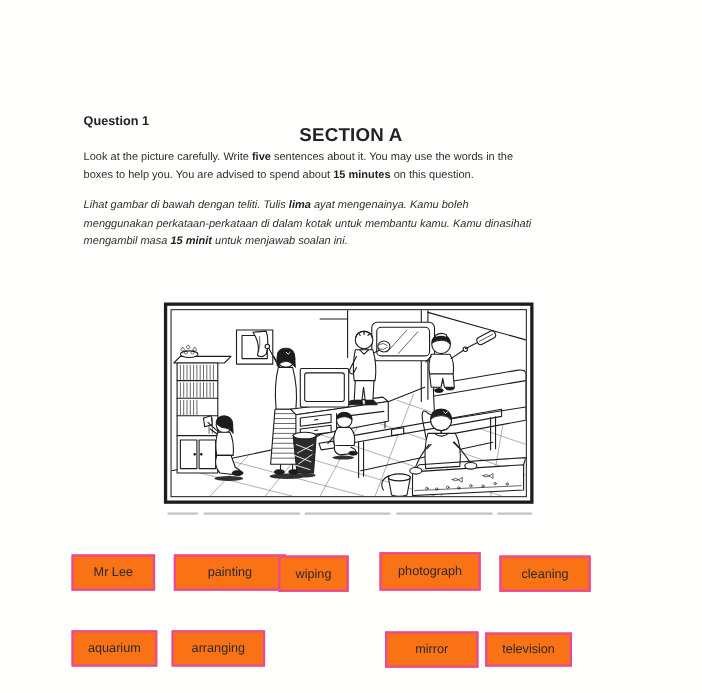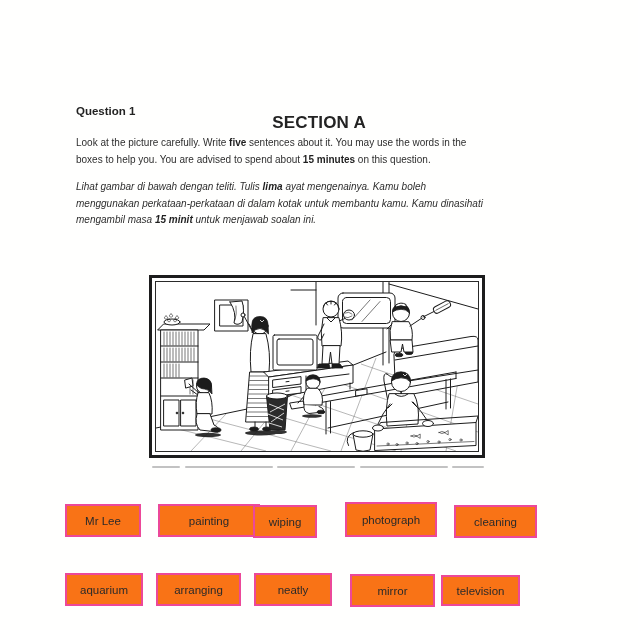--- a/index.html
+++ b/index.html
@@ -273,17 +273,16 @@
   </div>
 
   <div class="wbox" style="left:65px;top:504px;width:76px">Mr Lee</div>
   <div class="wbox" style="left:158px;top:504px;width:102px">painting</div>
   <div class="wbox" style="left:253px;top:505px;width:64px">wiping</div>
   <div class="wbox" style="left:345px;top:502px;width:92px;height:35px">photograph</div>
   <div class="wbox" style="left:454px;top:505px;width:83px">cleaning</div>
 
   <div class="wbox" style="left:65px;top:573px;width:78px">aquarium</div>
   <div class="wbox" style="left:156px;top:573px;width:85px">arranging</div>
-  <div class="wbox" style="left:254px;top:573px;width:78px">neatly</div>
   <div class="wbox" style="left:350px;top:574px;width:85px">mirror</div>
   <div class="wbox" style="left:441px;top:575px;width:79px;height:31px">television</div>
 
 </div>
 
 </body></html>

